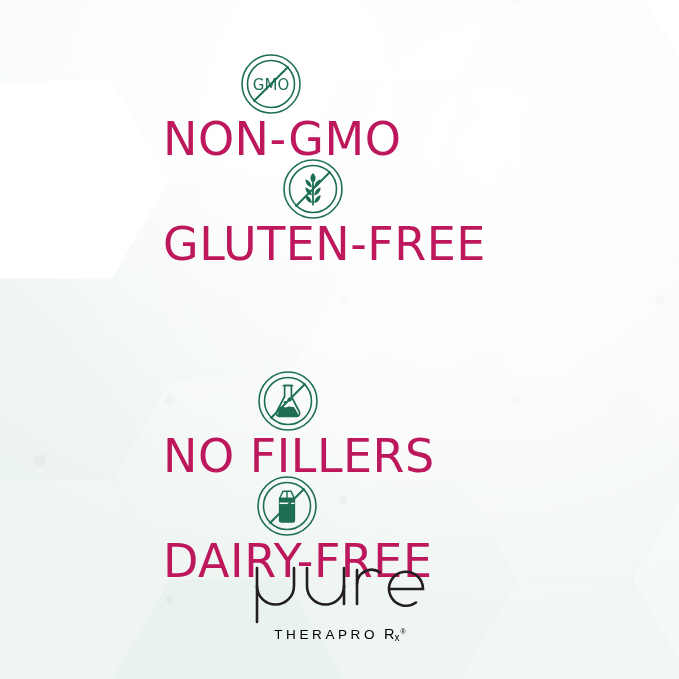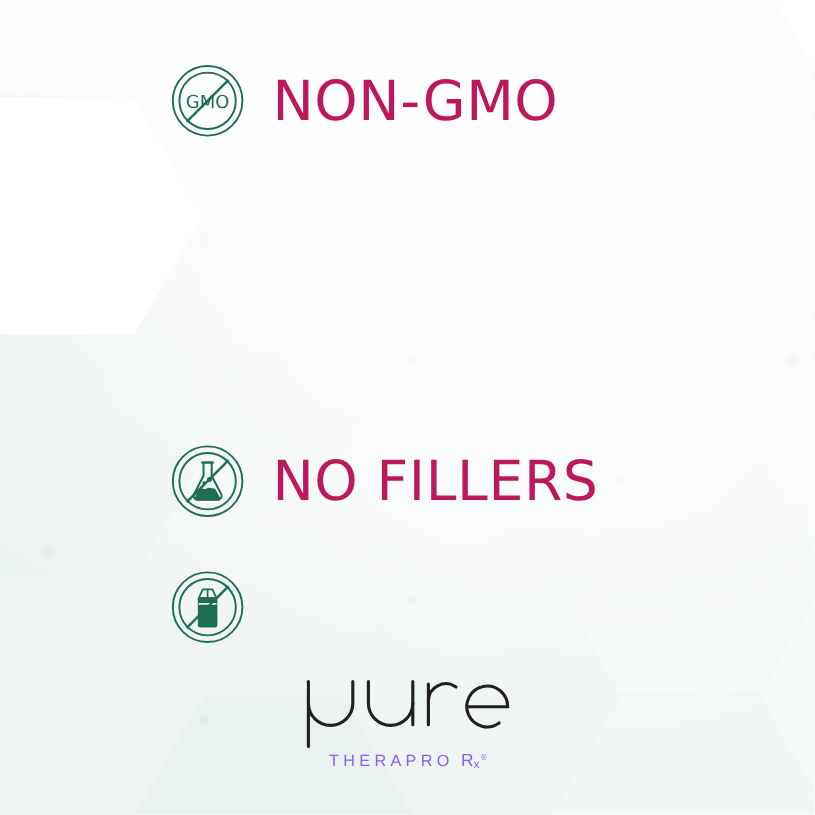--- a/index.html
+++ b/index.html
@@ -42,20 +42,21 @@
     position: absolute;
     inset: 0;
     z-index: 3;
   }
 
   .badge-row {
     position: absolute;
     display: flex;
     align-items: center;
     left: 141px;
+    flex-direction: column;
   }
   .badge-icon {
     width: 64px;
     height: 64px;
     flex: 0 0 64px;
     display: block;
   }
   .badge-label {
     margin-left: 22px;
     color: #be185d;
@@ -81,21 +82,21 @@
     top: 558px;
     display: flex;
     flex-direction: column;
     align-items: center;
   }
   .logo-mark {
     display: block;
   }
   .logo-sub {
     margin-top: 2px;
-    color: #8b5cf6;
+    color: #000000;
     font-family: "Liberation Sans", sans-serif;
     font-size: 13.5px;
     font-weight: 400;
     letter-spacing: 3.6px;
     white-space: nowrap;
     display: flex;
     align-items: baseline;
   }
   .logo-sub .rx {
     margin-left: 6px;
@@ -210,20 +211,41 @@
         <g fill="none" stroke="#1d6e52" stroke-width="1.6">
           <circle cx="32" cy="32" r="29"></circle>
           <circle cx="32" cy="32" r="23.5"></circle>
           <line x1="14.5" y1="49.5" x2="49.5" y2="14.5" stroke-width="2"></line>
         </g>
         <text x="32" y="38" text-anchor="middle" font-family="DejaVu Sans, Liberation Sans, sans-serif" font-size="15" font-weight="400" fill="#1d6e52">GMO</text>
       </svg>
       <div class="badge-label">NON-GMO</div>
     </div>
 
+    <div class="badge-row" id="row-1">
+      <svg class="badge-icon" viewBox="0 0 64 64" xmlns="http://www.w3.org/2000/svg">
+        <g fill="none" stroke="#1d6e52" stroke-width="1.6">
+          <circle cx="32" cy="32" r="29"></circle>
+          <circle cx="32" cy="32" r="23.5"></circle>
+        </g>
+
+        <g fill="#1d6e52" stroke="none">
+          <path d="M32 16 C28.6 19.2 28.6 23.2 32 26 C35.4 23.2 35.4 19.2 32 16 Z"></path>
+          <path d="M24.4 22.6 C24.6 27.0 27.0 29.8 30.8 30.4 C30.4 26.2 28.0 23.3 24.4 22.6 Z"></path>
+          <path d="M39.6 22.6 C39.4 27.0 37.0 29.8 33.2 30.4 C33.6 26.2 36.0 23.3 39.6 22.6 Z"></path>
+          <path d="M24.4 30.4 C24.6 34.8 27.0 37.6 30.8 38.2 C30.4 34.0 28.0 31.1 24.4 30.4 Z"></path>
+          <path d="M39.6 30.4 C39.4 34.8 37.0 37.6 33.2 38.2 C33.6 34.0 36.0 31.1 39.6 30.4 Z"></path>
+          <path d="M24.4 38.2 C24.6 42.6 27.0 45.4 30.8 46.0 C30.4 41.8 28.0 38.9 24.4 38.2 Z"></path>
+          <path d="M39.6 38.2 C39.4 42.6 37.0 45.4 33.2 46.0 C33.6 41.8 36.0 38.9 39.6 38.2 Z"></path>
+          <rect x="31.1" y="25.2" width="1.8" height="23.4" rx="0.9"></rect>
+        </g>
+        <line x1="14.5" y1="49.5" x2="49.5" y2="14.5" stroke="#1d6e52" stroke-width="2"></line>
+      </svg>
+      <div class="badge-label">GLUTEN-FREE</div>
+    </div>
 
 
     <div class="badge-row" id="row-3">
       <svg class="badge-icon" viewBox="0 0 64 64" xmlns="http://www.w3.org/2000/svg">
         <g fill="none" stroke="#1d6e52" stroke-width="1.6">
           <circle cx="32" cy="32" r="29"></circle>
           <circle cx="32" cy="32" r="23.5"></circle>
         </g>
 
         <g fill="none" stroke="#1d6e52" stroke-width="1.7" stroke-linejoin="round">
@@ -246,20 +268,21 @@
         </g>
 
         <g>
           <path d="M24.6 24.5 L39.4 24.5 L39.4 46.6 C39.4 47.5 38.7 48.1 37.9 48.1 L26.1 48.1 C25.3 48.1 24.6 47.5 24.6 46.6 Z" fill="#1d6e52" stroke="#1d6e52" stroke-width="1.5" stroke-linejoin="round"></path>
           <path d="M24.6 24.5 L28.0 17.2 L36.0 17.2 L39.4 24.5 Z" fill="none" stroke="#1d6e52" stroke-width="1.5" stroke-linejoin="round"></path>
           <line x1="32" y1="17.2" x2="32" y2="24.5" stroke="#1d6e52" stroke-width="1.4"></line>
           <line x1="24.6" y1="29.3" x2="39.4" y2="29.3" stroke="#f4f9f7" stroke-width="1.5"></line>
         </g>
         <line x1="14.5" y1="49.5" x2="49.5" y2="14.5" stroke="#1d6e52" stroke-width="2"></line>
       </svg>
+      <div class="badge-label">DAIRY-FREE</div>
     </div>
 
     <div class="logo-block">
       <svg class="logo-mark" width="180" height="66" viewBox="0 0 180 66" xmlns="http://www.w3.org/2000/svg" aria-label="pure">
         <g fill="none" stroke="#231f20" stroke-width="2.6" stroke-linecap="round">
 
           <line x1="7" y1="10" x2="7" y2="64"></line>
           <path d="M7 28 A18.5 18.5 0 1 0 44 28 L44 10"></path>
 
           <path d="M57 10 L57 28 A18.5 18.5 0 0 0 94 28 L94 10"></path>

